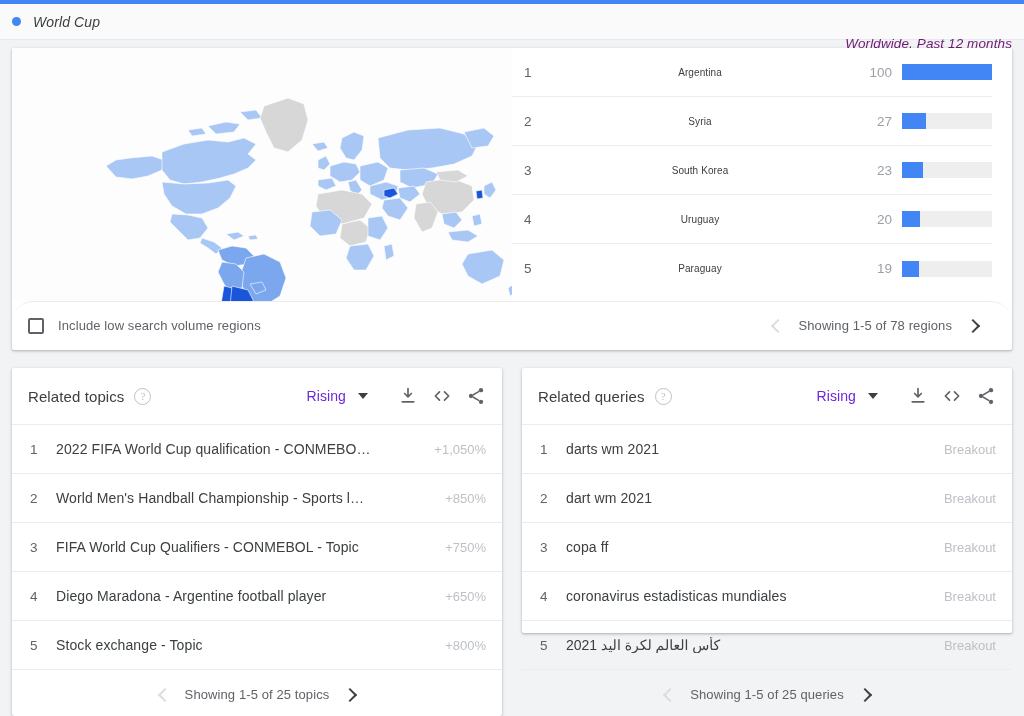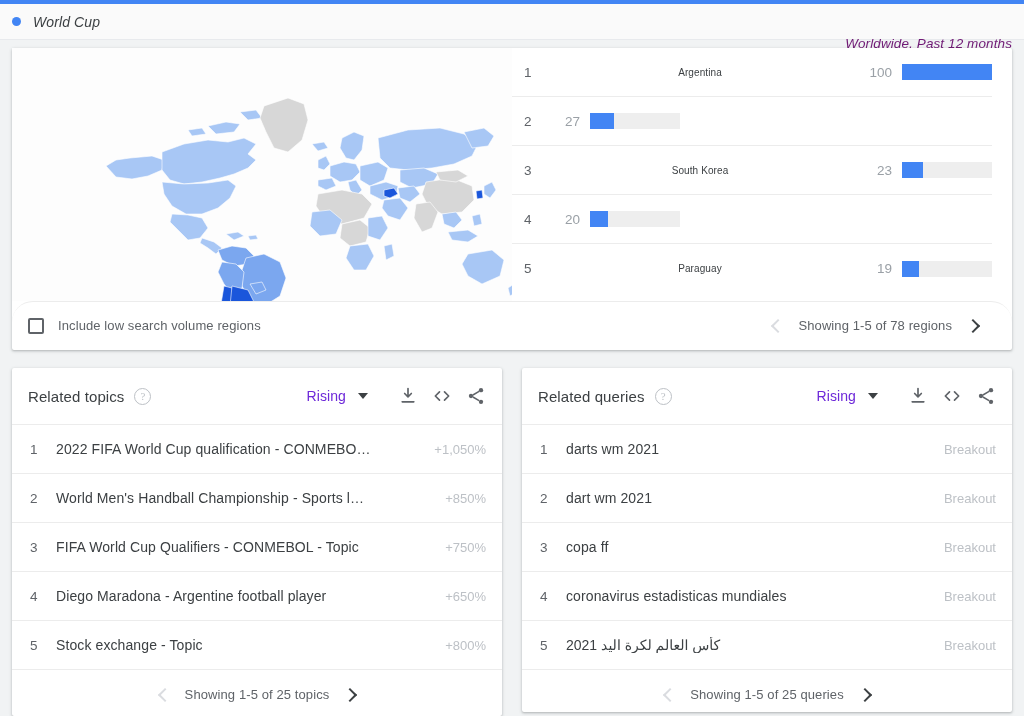--- a/index.html
+++ b/index.html
@@ -202,21 +202,21 @@
     border-top: 2px solid currentColor;
     border-right: 2px solid currentColor;
   }
   .chev.left { color: #dadce0; }
   .chev.left::before { transform: rotate(-135deg); left: 5px; }
   .chev.right { color: #3c4043; }
   .chev.right::before { transform: rotate(45deg); left: 2px; }
 
   
   #topics-card { left: 12px; top: 368px; width: 490px; height: 348px; }
-  #queries-card { left: 522px; top: 368px; width: 490px; height: 344px; }
+  #queries-card { left: 522px; top: 368px; width: 490px; height: 265px; }
 
   .panel-head {
     height: 56px;
     display: flex;
     align-items: center;
     padding: 0 16px;
     box-sizing: border-box;
   }
   .panel-title {
     font-size: 15px;
@@ -432,37 +432,39 @@
         <span class="rank-num">1</span>
         <span class="rank-name">Argentina</span>
         <span class="rank-val">100</span>
         <span class="rank-bar-track">
           <span class="rank-bar-fill" style="width: 100%;"></span>
         </span>
       </div>
 
       <div class="rank-row">
         <span class="rank-num">2</span>
+        <span class="rank-name">Syria</span>
         <span class="rank-val">27</span>
         <span class="rank-bar-track">
           <span class="rank-bar-fill" style="width: 27%;"></span>
         </span>
       </div>
 
       <div class="rank-row">
         <span class="rank-num">3</span>
         <span class="rank-name">South Korea</span>
         <span class="rank-val">23</span>
         <span class="rank-bar-track">
           <span class="rank-bar-fill" style="width: 23%;"></span>
         </span>
       </div>
 
       <div class="rank-row">
         <span class="rank-num">4</span>
+        <span class="rank-name">Uruguay</span>
         <span class="rank-val">20</span>
         <span class="rank-bar-track">
           <span class="rank-bar-fill" style="width: 20%;"></span>
         </span>
       </div>
 
       <div class="rank-row">
         <span class="rank-num">5</span>
         <span class="rank-name">Paraguay</span>
         <span class="rank-val">19</span>

